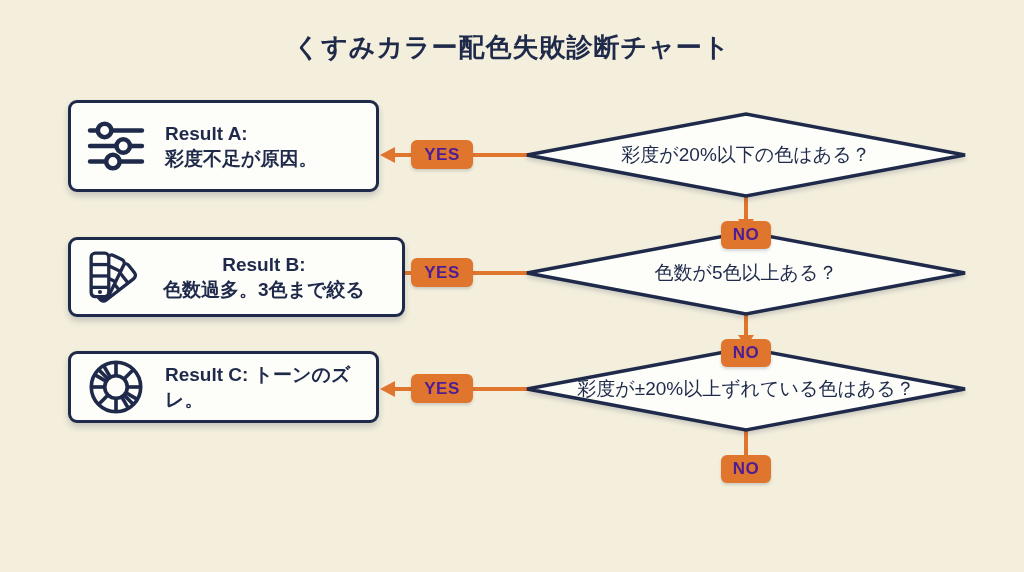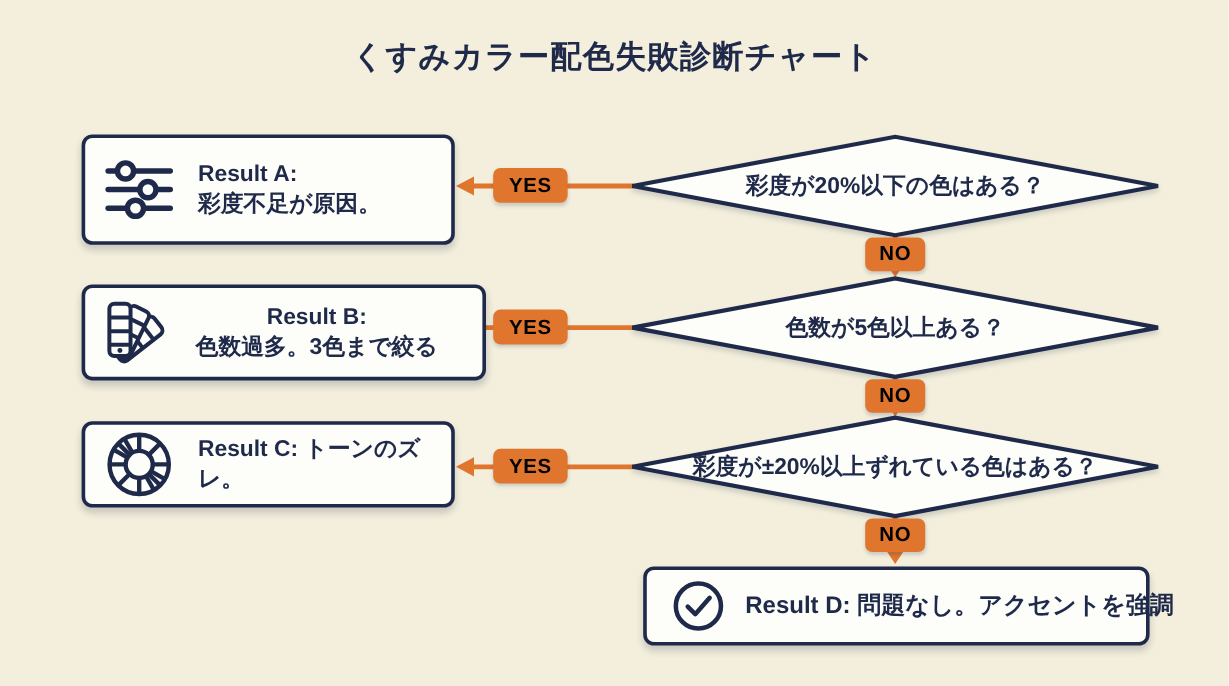--- a/index.html
+++ b/index.html
@@ -10,49 +10,49 @@
   }
   .title{
     position:absolute;top:30px;left:0;right:0;text-align:center;
     font-size:26px;font-weight:900;color:#1F2A4B;letter-spacing:1px;
   }
   .result-box{
     position:absolute;background:#FDFDF9;border:3px solid #1F2A4B;border-radius:9px;
     display:flex;align-items:center;gap:20px;padding:0 16px;box-sizing:border-box;
     box-shadow:0 4px 6px rgba(31,42,75,0.20);
   }
-  #box-a{left:68px;top:112px;width:311px;height:92px;}
+  #box-a{left:68px;top:100px;width:311px;height:92px;}
   #box-b{left:68px;top:237px;width:337px;height:80px;text-align:center;}
   #box-c{left:68px;top:351px;width:311px;height:72px;}
   #box-d{left:536px;top:472px;width:422px;height:66px;gap:16px;padding:0 20px;}
   .icon{flex:0 0 auto;display:flex;align-items:center;justify-content:center;}
   .result-text{color:#1F2A4B;font-weight:700;font-size:19px;line-height:1.34;}
   #box-d .result-text{font-size:20px;white-space:nowrap;}
 
   .diamond-wrap{position:absolute;left:527px;width:438px;height:82px;}
   #diamond-1{top:114px;} #diamond-2{top:232px;} #diamond-3{top:348px;}
   .diamond-wrap svg{position:absolute;left:0;top:0;overflow:visible;
     filter:drop-shadow(0 3px 2px rgba(31,42,75,0.18));}
   .diamond-label{
     position:absolute;left:0;top:0;width:438px;height:82px;
     display:flex;align-items:center;justify-content:center;
-    color:#1F2A4B;font-weight:700;font-size:19px;text-align:center;
+    color:#1F2A4B;font-weight:400;font-size:19px;text-align:center;
   }
   #connectors{position:absolute;left:0;top:0;z-index:1;}
   .diamond-wrap{z-index:2;}
   .result-box{z-index:2;}
   .badge{
-    position:absolute;z-index:3;background:#E0752E;color:#000000;
+    position:absolute;z-index:3;background:#E0752E;color:#4c1d95;
     font-weight:800;font-size:17px;letter-spacing:0.5px;
     display:flex;align-items:center;justify-content:center;border-radius:6px;
     box-shadow:0 2px 3px rgba(31,42,75,0.18);
   }
   .badge.yes{left:411px;width:62px;height:29px;}
   #yes-1{top:140px;} #yes-2{top:258px;} #yes-3{top:374px;}
-  .badge.no{left:721px;width:50px;height:28px;}
+  .badge.no{left:721px;width:50px;height:28px;margin-top:23px;}
   #no-1{top:198px;} #no-2{top:316px;} #no-3{top:432px;}
 </style>
 </head>
 <body>
 
 <div class="stage">
 
   <div class="title">くすみカラー配色失敗診断チャート</div>
 
   <svg id="connectors" width="1024" height="572" viewBox="0 0 1024 572">
@@ -172,27 +172,14 @@
     <div class="diamond-label">彩度が±20%以上ずれている色はある？</div>
   </div>
 
   <div class="badge yes" id="yes-1">YES</div>
   <div class="badge yes" id="yes-2">YES</div>
   <div class="badge yes" id="yes-3">YES</div>
   <div class="badge no" id="no-1">NO</div>
   <div class="badge no" id="no-2">NO</div>
   <div class="badge no" id="no-3">NO</div>
 
-  <div class="result-box" id="box-d">
-    <span class="icon">
-      <svg width="46" height="46" viewBox="0 0 44 44">
-        <g stroke="#1F2A4B" stroke-width="3.6" fill="none" stroke-linecap="round" stroke-linejoin="round">
-          <circle cx="22" cy="22" r="18"></circle>
-          <path d="M13.5 22.5 L19.5 28.5 L31 15.5"></path>
-        </g>
-      </svg>
-    </span>
-    <div class="result-text">
-      <div>Result D: 問題なし。アクセントを強調</div>
-    </div>
-  </div>
 
 </div>
 
 </body></html>

